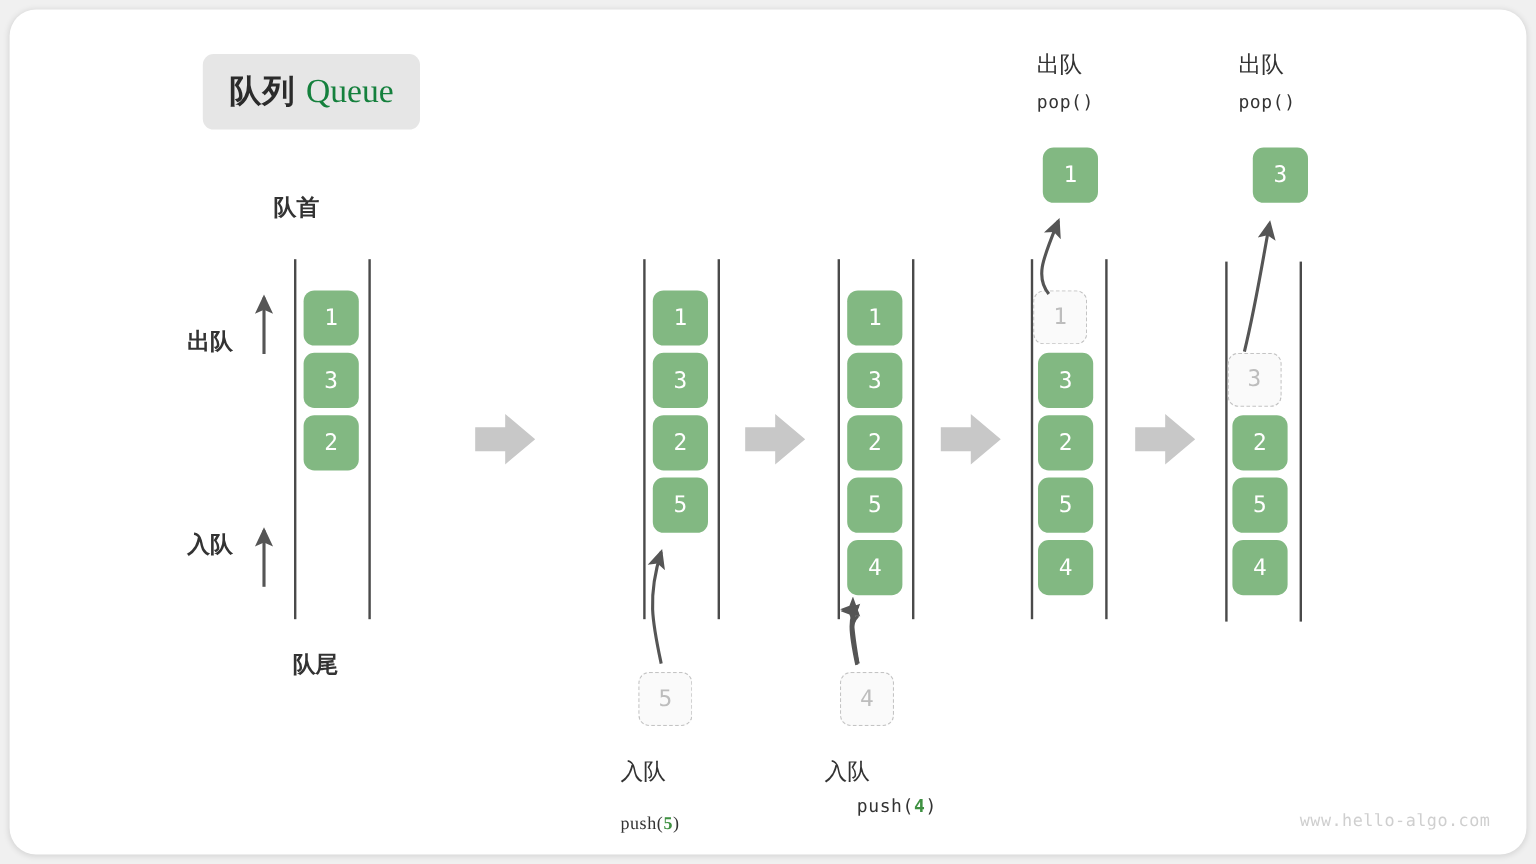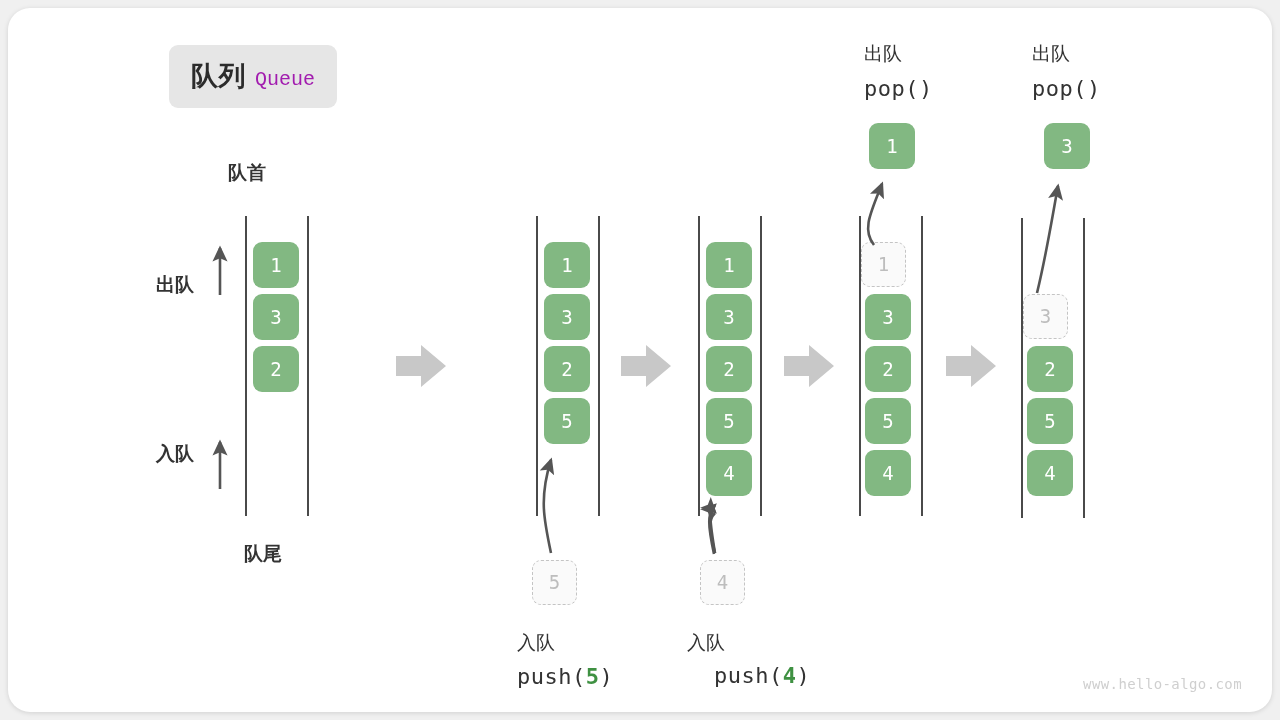--- a/index.html
+++ b/index.html
@@ -18,28 +18,28 @@
 
   
   .title-badge{
     position:absolute;left:161px;top:37px;
     background:#e6e6e6;border-radius:9px;
     padding:13px 22px 14px 22px;
     display:flex;align-items:baseline;gap:9px;
     white-space:nowrap;
   }
   .title-cn{font-size:27px;font-weight:bold;color:#2b2b2b;letter-spacing:.5px;}
-  .title-en{font-size:20px;color:#a21caf;font-family:Liberation Mono, monospace;}
+  .title-en{font-size:28px;color:#15803d;font-family:Liberation Serif, serif;}
 
   
   .abs{position:absolute;white-space:nowrap;}
   .lbl-head{font-size:19px;font-weight:bold;color:#333;}
   .lbl-side{font-size:19px;font-weight:bold;color:#333;}
   .op-cn{font-size:19px;color:#333;}
-  .op-code{font-size:22px;color:#333;font-family:"DejaVu Sans Mono","Liberation Mono",monospace;letter-spacing:.5px;}
+  .op-code{font-size:15px;color:#333;font-family:"DejaVu Sans Mono","Liberation Mono",monospace;letter-spacing:.5px;}
   .op-code .val{color:#3f9142;font-weight:bold;}
 
   
   .col{position:absolute;}
   .rail{position:absolute;width:1.6px;background:#4a4a4a;}
   .cell{
     position:absolute;width:46px;height:46px;
     border-radius:9px;
     display:flex;align-items:center;justify-content:center;
     font-size:19px;color:#ffffff;
@@ -87,21 +87,21 @@
 
     <div class="col">
       <div class="rail" style="left:528px;top:208px;height:300px;"></div>
       <div class="rail" style="left:590px;top:208px;height:300px;"></div>
       <div class="cell filled" style="left:536px;top:234px;">1</div>
       <div class="cell filled" style="left:536px;top:286px;">3</div>
       <div class="cell filled" style="left:536px;top:338px;">2</div>
       <div class="cell filled" style="left:536px;top:390px;">5</div>
       <div class="cell ghost" style="left:524px;top:552px;">5</div>
       <div class="abs op-cn" style="left:509px;top:622px;">入队</div>
-      <div class="abs op-code" style="left:509px;top:656px;"><span>push(</span><span class="val">5</span><span>)</span></div>
+      <div class="abs op-code" style="left:509px;top:671px;font-family:Liberation Serif, serif;"><span>push(</span><span class="val">5</span><span>)</span></div>
     </div>
 
     <div class="col">
       <div class="rail" style="left:690px;top:208px;height:300px;"></div>
       <div class="rail" style="left:752px;top:208px;height:300px;"></div>
       <div class="cell filled" style="left:698px;top:234px;">1</div>
       <div class="cell filled" style="left:698px;top:286px;">3</div>
       <div class="cell filled" style="left:698px;top:338px;">2</div>
       <div class="cell filled" style="left:698px;top:390px;">5</div>
       <div class="cell filled" style="left:698px;top:442px;">4</div>

